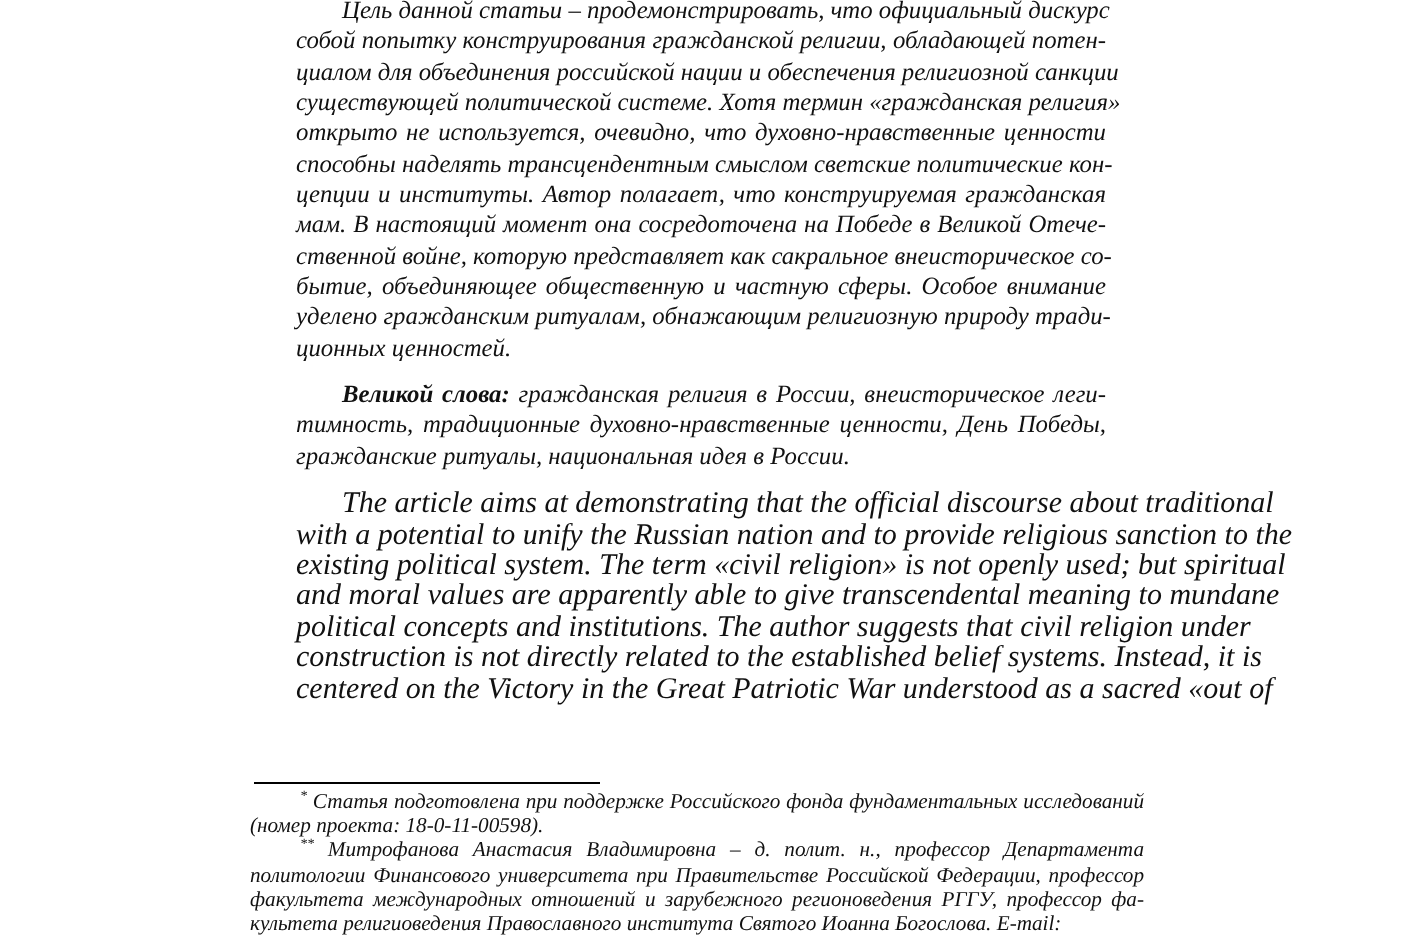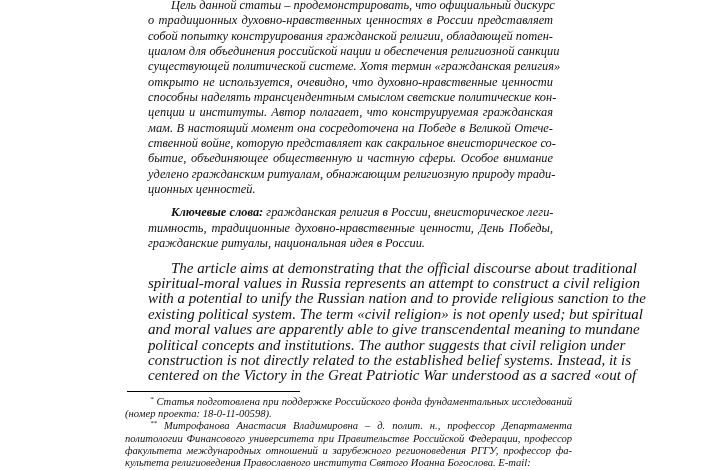--- a/index.html
+++ b/index.html
@@ -26,41 +26,39 @@
   .foot p { margin: 0; text-indent: 25px; }
   .foot sup { font-size: 7px; vertical-align: 4px; line-height: 0; }
 </style>
 </head>
 <body>
 
 <div class="page">
   <div class="main">
     <p>
       <span class="line">Цель данной статьи – продемонстрировать, что официальный дискурс</span>
-      <span class="line" style="margin-left:-23px">о традиционных духовно-нравственных ценностях в России представляет</span>
       <span class="line" style="margin-left:-23px">собой попытку конструирования гражданской религии, обладающей потен-</span>
       <span class="line" style="margin-left:-23px">циалом для объединения российской нации и обеспечения религиозной санкции</span>
       <span class="line" style="margin-left:-23px">существующей политической системе. Хотя термин «гражданская религия»</span>
       <span class="line" style="margin-left:-23px">открыто не используется, очевидно, что духовно-нравственные ценности</span>
       <span class="line" style="margin-left:-23px">способны наделять трансцендентным смыслом светские политические кон-</span>
       <span class="line" style="margin-left:-23px">цепции и институты. Автор полагает, что конструируемая гражданская</span>
       <span class="line" style="margin-left:-23px">мам. В настоящий момент она сосредоточена на Победе в Великой Отече-</span>
       <span class="line" style="margin-left:-23px">ственной войне, которую представляет как сакральное внеисторическое со-</span>
       <span class="line" style="margin-left:-23px">бытие, объединяющее общественную и частную сферы. Особое внимание</span>
       <span class="line" style="margin-left:-23px">уделено гражданским ритуалам, обнажающим религиозную природу тради-</span>
       <span class="line last" style="margin-left:-23px">ционных ценностей.</span>
     </p>
     <p class="gap">
-      <span class="line"><span class="kw-label">Ключевые слова:</span><span> гражданская религия в России, внеисторическое леги-</span></span>
+      <span class="line"><span class="kw-label">Великой слова:</span><span> гражданская религия в России, внеисторическое леги-</span></span>
       <span class="line" style="margin-left:-23px">тимность, традиционные духовно-нравственные ценности, День Победы,</span>
       <span class="line last" style="margin-left:-23px">гражданские ритуалы, национальная идея в России.</span>
     </p>
     <p class="en">
       <span class="line">The article aims at demonstrating that the official discourse about traditional</span>
-      <span class="line" style="margin-left:-23px">spiritual-moral values in Russia represents an attempt to construct a civil religion</span>
       <span class="line" style="margin-left:-23px">with a potential to unify the Russian nation and to provide religious sanction to the</span>
       <span class="line" style="margin-left:-23px">existing political system. The term «civil religion» is not openly used; but spiritual</span>
       <span class="line" style="margin-left:-23px">and moral values are apparently able to give transcendental meaning to mundane</span>
       <span class="line" style="margin-left:-23px">political concepts and institutions. The author suggests that civil religion under</span>
       <span class="line" style="margin-left:-23px">construction is not directly related to the established belief systems. Instead, it is</span>
       <span class="line" style="margin-left:-23px">centered on the Victory in the Great Patriotic War understood as a sacred «out of</span>
     </p>
   </div>
 
   <div class="rule"></div>

